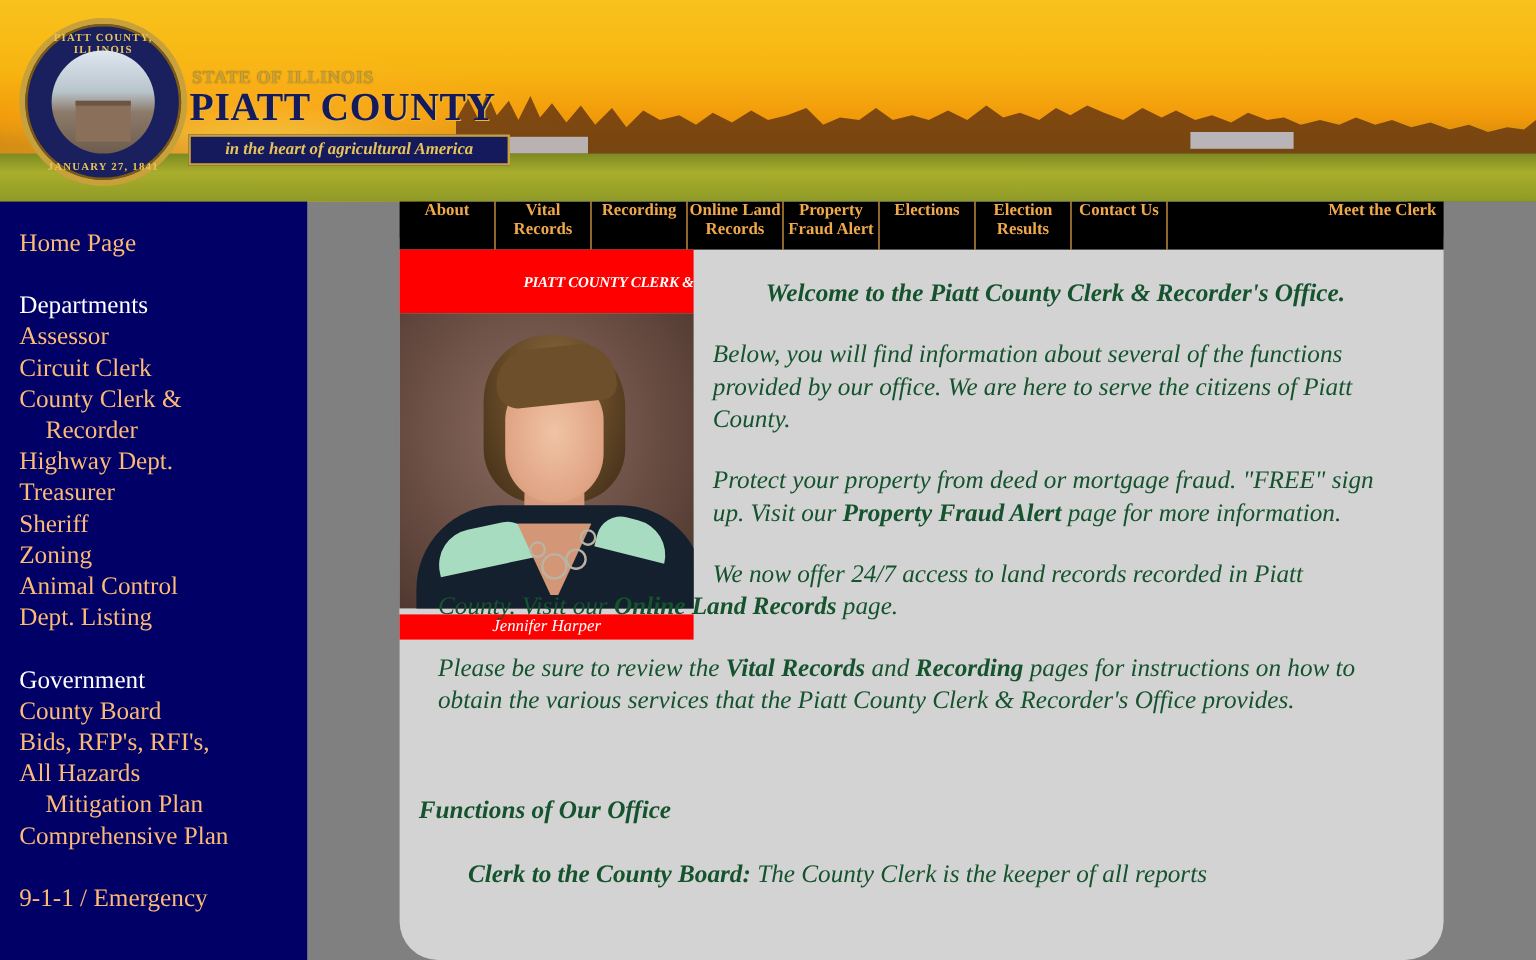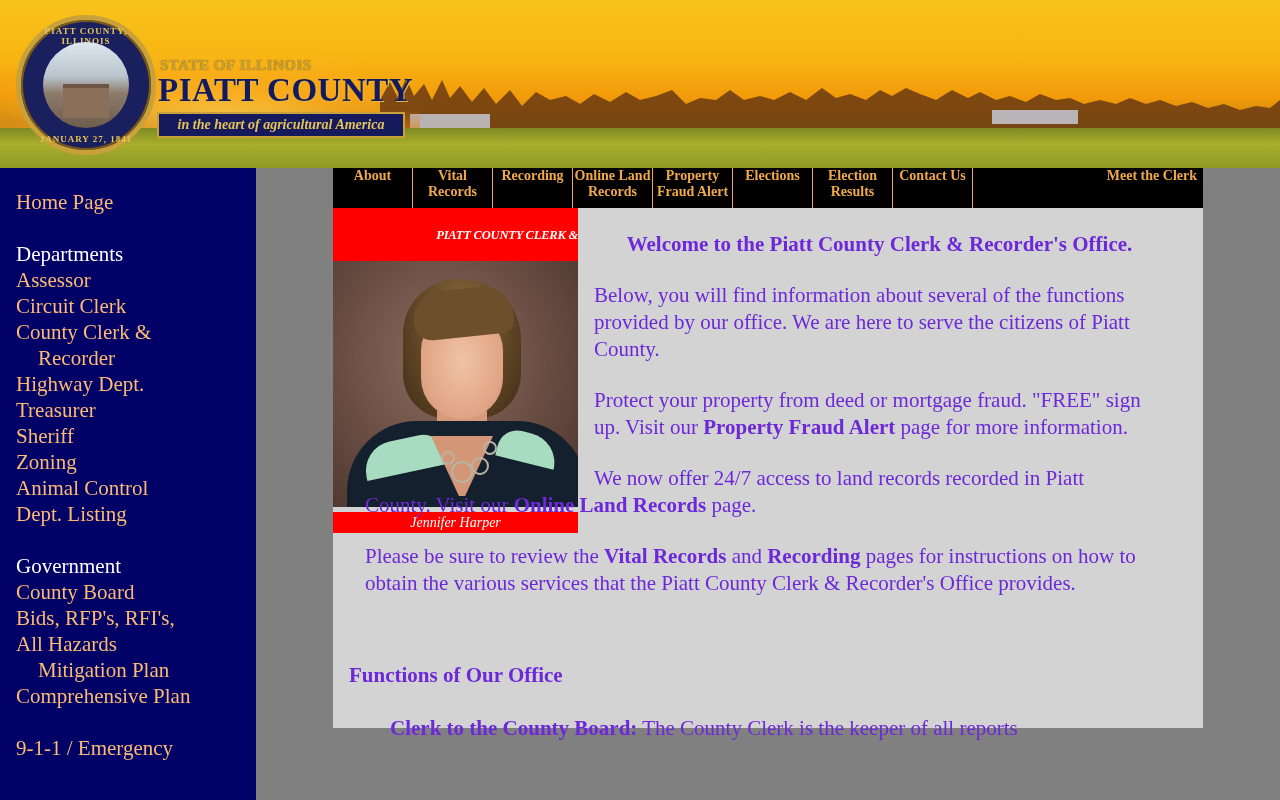--- a/index.html
+++ b/index.html
@@ -47,38 +47,38 @@
   #seal-text-bottom { top: 114px; }
   #state-label {
     position: absolute; left: 160px; top: 57px; color: #c9a33a; font-weight: bold; font-size: 15px;
     letter-spacing: 0.5px; text-shadow: 0 0 1px #6b4a00;
   }
   #county-title {
     position: absolute; left: 158px; top: 72px; color: #141a5c; font-weight: bold; font-size: 33px;
     letter-spacing: 0.5px; text-shadow: 1px 1px 0 #e2b94a; font-family: Liberation Serif, serif;
   }
   #tagline {
-    position: absolute; left: 157px; top: 112px; width: 248px; height: 26px; background: #141a5c;
+    position: absolute; left: 157px; top: 112px; width: 268px; height: 26px; background: #141a5c;
     border: 2px solid #c9a13a; color: #e6c45a; font-style: italic; font-weight: bold; font-size: 14px;
     text-align: center; line-height: 22px;
   }
 
   
   #sidebar {
     position: absolute; left: 0; top: 168px; width: 256px; height: 632px; background: #000066;
     padding: 21px 0 0 16px;
   }
   .side-group { margin-bottom: 26px; }
   .side-heading { color: #ffffff; font-size: 21px; line-height: 26px; display: block; }
   .side-link { color: #fdba74; font-size: 21px; line-height: 26px; display: block; text-decoration: none; cursor: pointer; }
   .side-link .indent { display: block; padding-left: 22px; }
 
   
   #main {
-    position: absolute; left: 333px; top: 168px; width: 870px; height: 560px; background: #d3d3d3;
+    position: absolute; left: 333px; top: 168px; width: 870px; height: 632px; background: #d3d3d3; border-radius: 32px;
   }
   #topnav {
     position: absolute; left: 0; top: 0; width: 870px; height: 40px; background: #000000;
     display: flex;
   }
   .nav-item {
     width: 80px; height: 40px; border-right: 1px solid #f0a94a; color: #f0a94a; font-weight: bold;
     font-size: 14px; line-height: 16px; text-align: center; padding-top: 0; cursor: pointer;
   }
   .nav-item:last-of-type { border-right: 1px solid #f0a94a; }
@@ -108,21 +108,21 @@
   .ph-v { position: absolute; left: 98px; top: 175px; width: 62px; height: 60px; background: #d39676; clip-path: polygon(0 0, 100% 0, 55% 100%, 45% 100%); }
   .ph-ring { position: absolute; border: 2px solid #b9b3a4; border-radius: 50%; }
   #clerk-gap { height: 5px; background: #d3d3d3; }
   #clerk-name {
     height: 21px; background: #ff0000; color: #ffffff; font-style: italic; font-size: 14px;
     text-align: center; line-height: 22px;
   }
 
   #content {
     position: absolute; left: 0; top: 40px; width: 870px; padding: 0 48px 0 16px;
-    color: #6d28d9; font-size: 21px; line-height: 27px;
+    color: #14532d; font-size: 21px; line-height: 27px; font-style: italic;
   }
   #welcome {
     margin-left: 245px; padding-top: 23px; text-align: center; font-weight: bold; font-size: 21px;
     line-height: 27px; padding-left: 30px; padding-right: 20px;
   }
   .para { margin-top: 24px; }
   .para.right { margin-left: 245px; }
   .para.indent-first { padding-left: 16px; }
   .para b { font-weight: bold; }
   #functions-heading { margin-top: 65px; font-weight: bold; font-size: 21px; }

